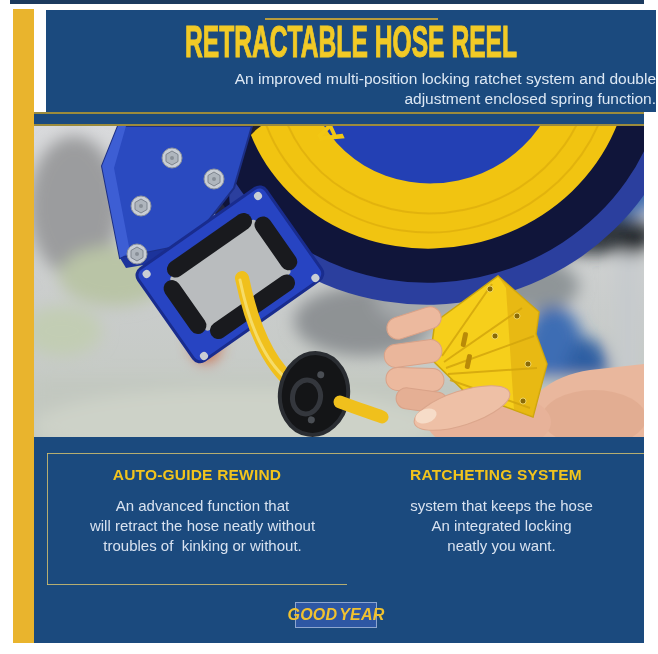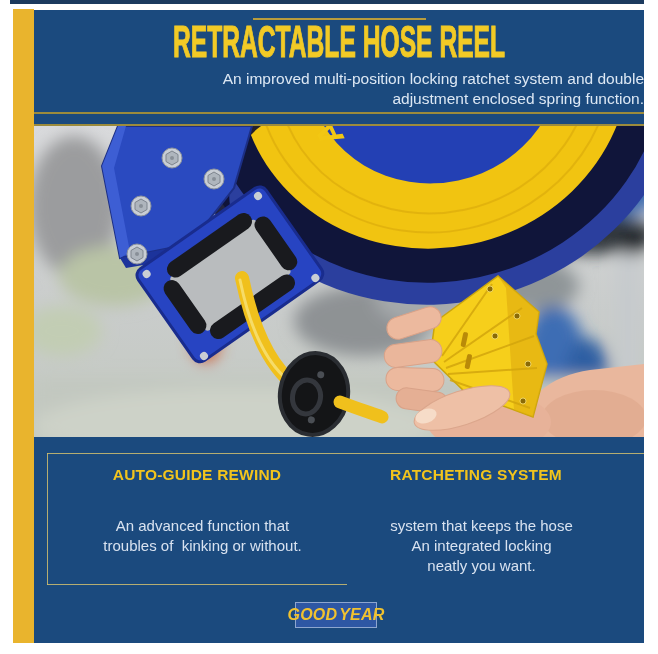--- a/index.html
+++ b/index.html
@@ -6,21 +6,21 @@
   .page{position:relative;width:658px;height:654px;background:#ffffff;overflow:hidden;
         font-family:"Liberation Sans",sans-serif;}
 
   
   .top-bar{position:absolute;left:10px;top:0;width:634px;height:4px;background:#1c3a5e;}
 
   
   .gold-stripe{position:absolute;left:13px;top:9px;width:21px;height:634px;background:#e9b42d;}
 
   
-  .header-panel{position:absolute;left:34px;top:10px;width:610px;height:102px;background:#1b4a7e;}
+  .header-panel{position:absolute;left:46px;top:10px;width:610px;height:102px;background:#1b4a7e;}
   .title-dash{position:absolute;top:8px;left:50%;width:173px;margin-left:-86px;height:2px;background:#b79c3e;}
   .page-title{position:absolute;left:0;right:0;top:14px;height:36px;line-height:36px;
               font-size:44px;font-weight:bold;color:#f2ca26;-webkit-text-stroke:1.1px #f2ca26;
               white-space:nowrap;text-align:center;transform:scaleX(0.56);}
   .subtitle{position:absolute;left:0;right:0;top:59px;text-align:right;
             font-size:15.5px;line-height:20px;color:#dde8f4;}
 
   
   .divider-band{position:absolute;left:34px;top:112px;width:610px;height:14px;background:#1b4a7e;
                 border-top:2px solid #9c8b3c;border-bottom:2px solid #9c8b3c;box-sizing:border-box;}
@@ -29,22 +29,22 @@
   .photo-frame{position:absolute;left:34px;top:126px;width:610px;height:311px;overflow:hidden;background:#cfd0d2;}
   .photo-frame svg{display:block;}
 
   
   .features-panel{position:absolute;left:34px;top:437px;width:610px;height:206px;background:#1b4a7e;}
   .frame-top{position:absolute;left:13px;top:16px;width:597px;height:1px;background:rgba(208,190,110,0.85);}
   .frame-left{position:absolute;left:13px;top:16px;width:1px;height:132px;background:rgba(208,190,110,0.85);}
   .frame-bottom{position:absolute;left:13px;top:147px;width:300px;height:1px;background:rgba(208,190,110,0.85);}
   .feature-col{position:absolute;top:29px;text-align:center;}
   .feature-col.left{left:13px;width:300px;}
-  .feature-col.right{left:304px;width:276px;}
-  .feature-heading{font-size:15.5px;font-weight:bold;color:#f2c41c;line-height:18px;margin-bottom:32px;letter-spacing:0.2px;}
+  .feature-col.right{left:324px;width:276px;}
+  .feature-heading{font-size:15.5px;font-weight:bold;color:#f2c41c;line-height:18px;margin-bottom:12px;letter-spacing:0.2px;}
   .feature-line{font-size:15px;line-height:20px;color:#d8e2f0;white-space:pre-wrap;padding-left:11px;}
 
   
   .brand-box{position:absolute;left:261px;top:165px;width:82px;height:26px;background:#2e57a4;
              border:1px solid #8ea6cf;box-sizing:border-box;display:flex;align-items:center;justify-content:center;}
   .brand-text{font-size:16px;font-weight:bold;font-style:italic;color:#f1c22f;letter-spacing:0.2px;line-height:1;}
   .wingfoot{width:11px;height:13px;margin:0 1px;}
 </style>
 </head>
 <body>
@@ -193,20 +193,21 @@
   </div>
 
   <div class="features-panel">
     <div class="frame-top"></div>
     <div class="frame-left"></div>
     <div class="frame-bottom"></div>
 
     <div class="feature-col left">
       <div class="feature-heading">AUTO-GUIDE REWIND</div>
       <div class="feature-line">An advanced function that</div>
+      <div class="feature-line">will retract the hose neatly without</div>
       <div class="feature-line">troubles of  kinking or without.</div>
     </div>
 
     <div class="feature-col right">
       <div class="feature-heading">RATCHETING SYSTEM</div>
       <div class="feature-line">system that keeps the hose</div>
       <div class="feature-line">An integrated locking</div>
       <div class="feature-line">neatly you want.</div>
     </div>
 

